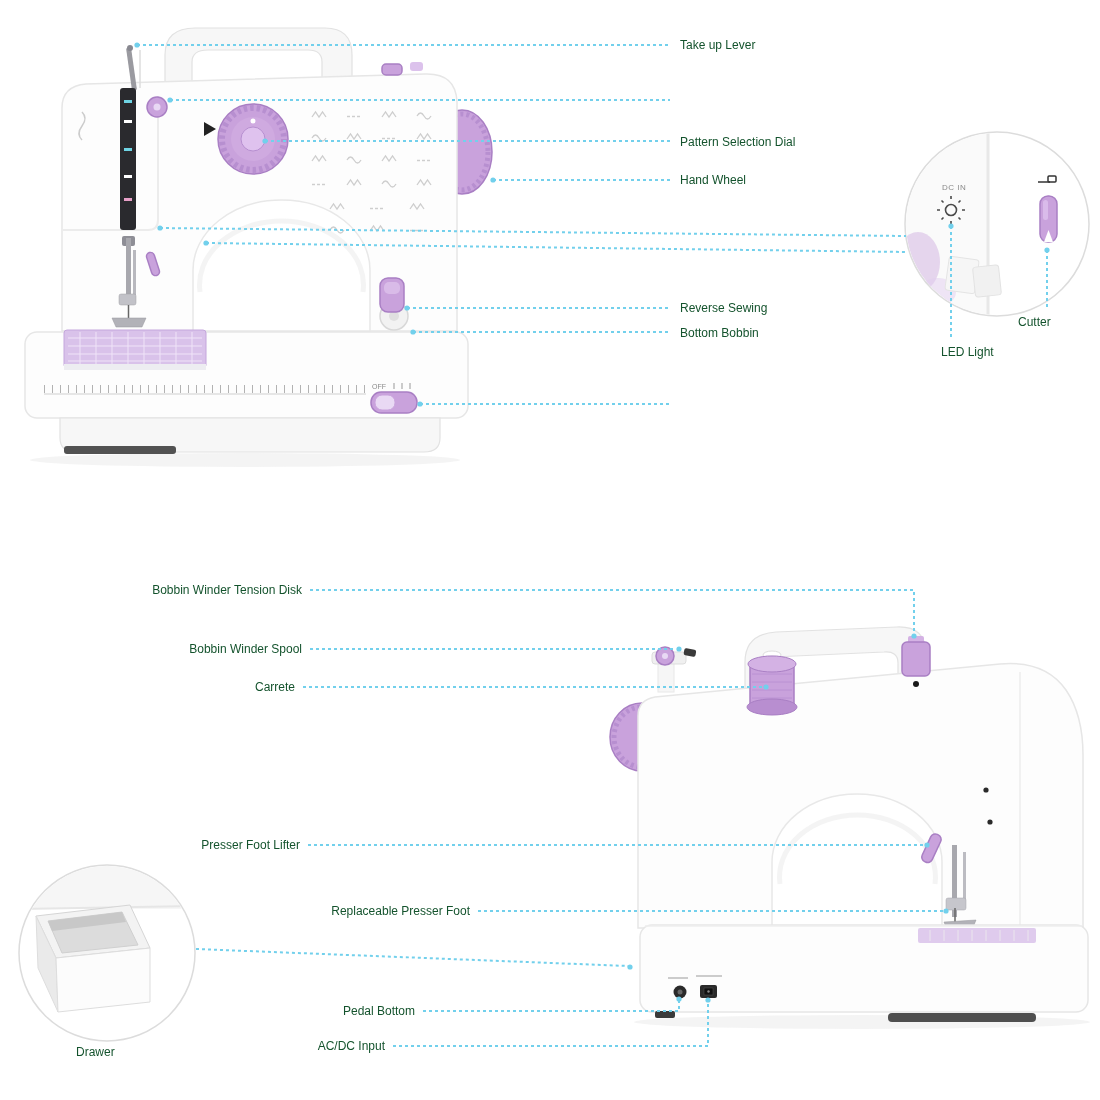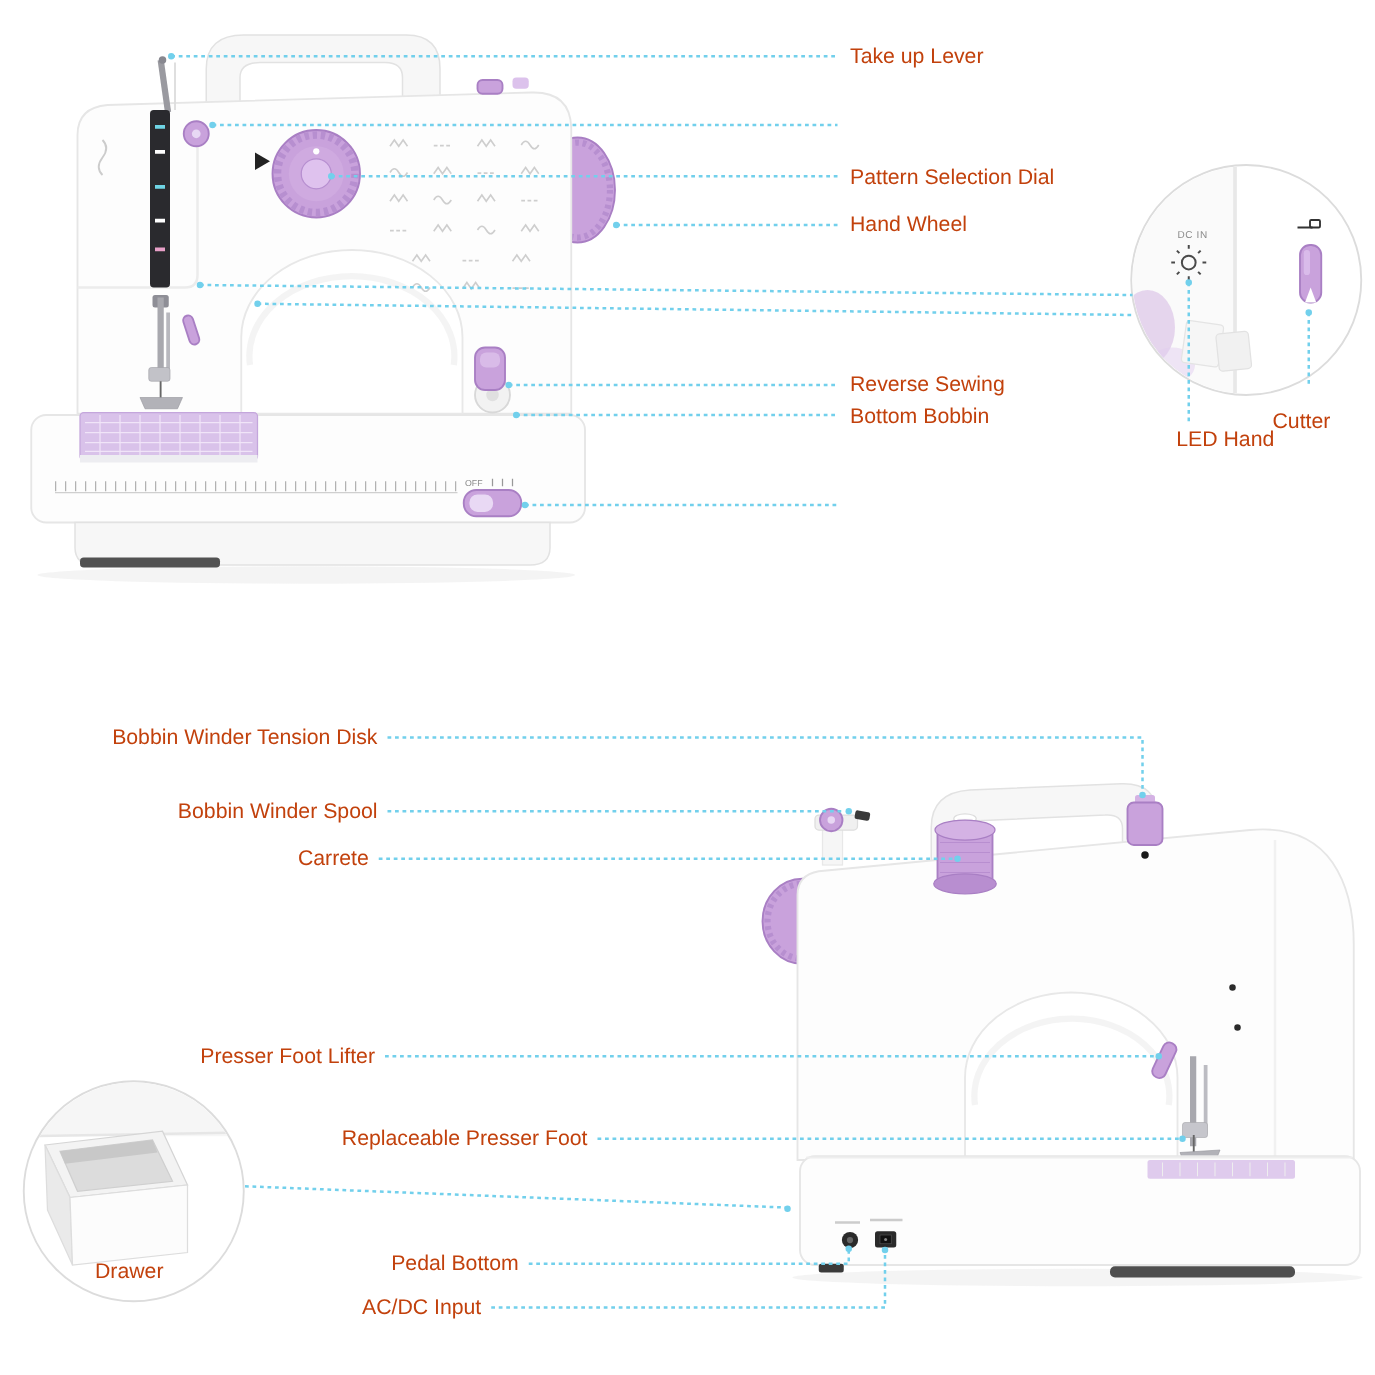--- a/index.html
+++ b/index.html
@@ -1,20 +1,20 @@
 <!DOCTYPE html>
 <html><head>
 <meta charset="utf-8">
 <style>
   * { margin:0; padding:0; box-sizing:border-box; }
   html,body { background:#ffffff; font-family:"Liberation Sans", sans-serif; }
   .canvas { position:relative; width:1100px; height:1100px; background:#fff; overflow:hidden; }
   .art { position:absolute; left:0; top:0; }
 
-  .label { position:absolute; font-size:17px; line-height:22px; color:#c2410c; white-space:nowrap; }
+  .label { position:absolute; font-size:12px; line-height:22px; color:#14532d; white-space:nowrap; }
   .label.r { text-align:left; }
 
   
   .white   { fill:#fdfdfd; stroke:#e6e6e6; stroke-width:1.5; }
   .white2  { fill:#f7f7f7; stroke:#e2e2e2; stroke-width:1.2; }
   .archcut { fill:#ffffff; stroke:#e8e8e8; stroke-width:1.5; }
   .purple  { fill:#c9a2dc; stroke:#a97fc4; stroke-width:1.5; }
   .purple-lt { fill:#dcc2ec; stroke:none; }
   .metal   { fill:#b2b2b8; stroke:#97979d; stroke-width:0.5; }
   .darkpc  { fill:#2a2a2e; }
@@ -323,26 +323,26 @@
         <circle cx="630" cy="967" r="2.6"></circle>
   </g>
 </svg>
 
 <div class="label" style="left:680px; top:34px">Take up Lever</div>
 <div class="label" style="left:680px; top:131px">Pattern Selection Dial</div>
 <div class="label" style="left:680px; top:169px">Hand Wheel</div>
 <div class="label" style="left:680px; top:297px">Reverse Sewing</div>
 <div class="label" style="left:680px; top:322px">Bottom Bobbin</div>
 
-<div class="label" style="left:1018px; top:326px">Cutter</div>
-<div class="label" style="left:941px;  top:341px">LED Hand</div>
+<div class="label" style="left:1018px; top:311px">Cutter</div>
+<div class="label" style="left:941px;  top:341px">LED Light</div>
 
 <div class="label r" style="right:798px; top:579px">Bobbin Winder Tension Disk</div>
 <div class="label r" style="right:798px; top:638px">Bobbin Winder Spool</div>
 <div class="label r" style="right:805px; top:676px">Carrete</div>
 <div class="label r" style="right:800px; top:834px">Presser Foot Lifter</div>
 <div class="label r" style="right:630px; top:900px">Replaceable Presser Foot</div>
 <div class="label r" style="right:685px; top:1000px">Pedal Bottom</div>
 <div class="label r" style="right:715px; top:1035px">AC/DC Input</div>
 
-<div class="label" style="left:76px; top:1006px">Drawer</div>
+<div class="label" style="left:76px; top:1041px">Drawer</div>
 
 </div>
 
 </body></html>

